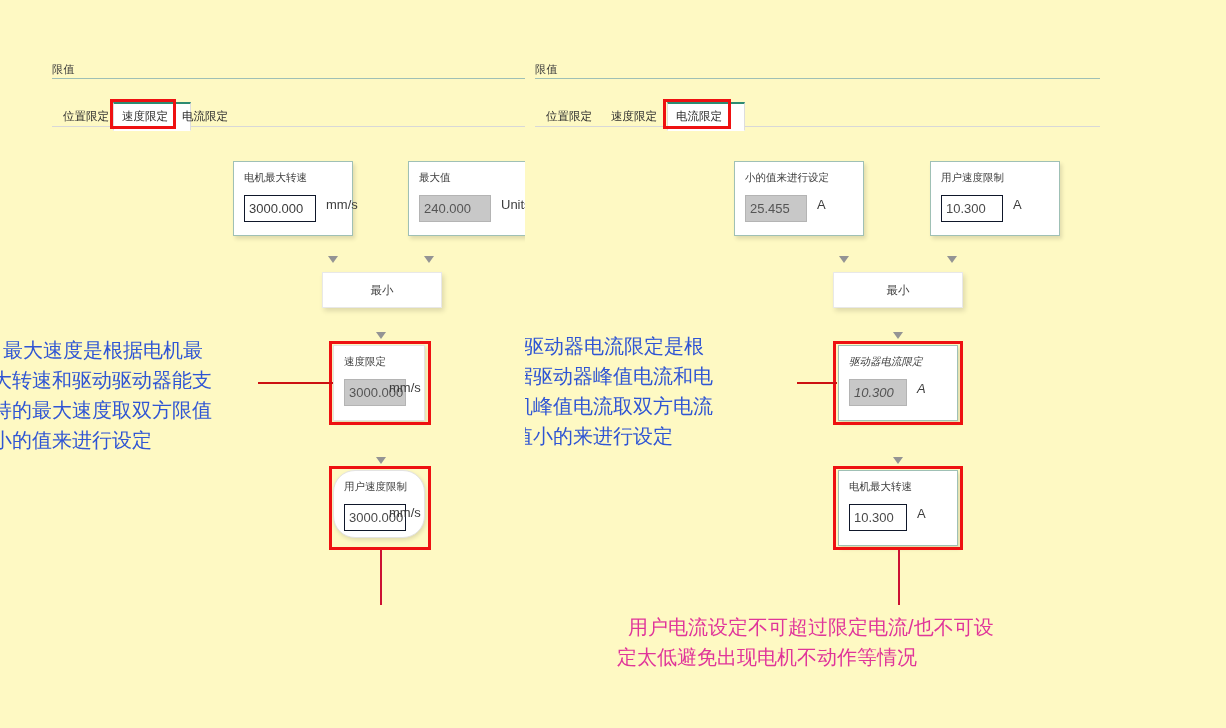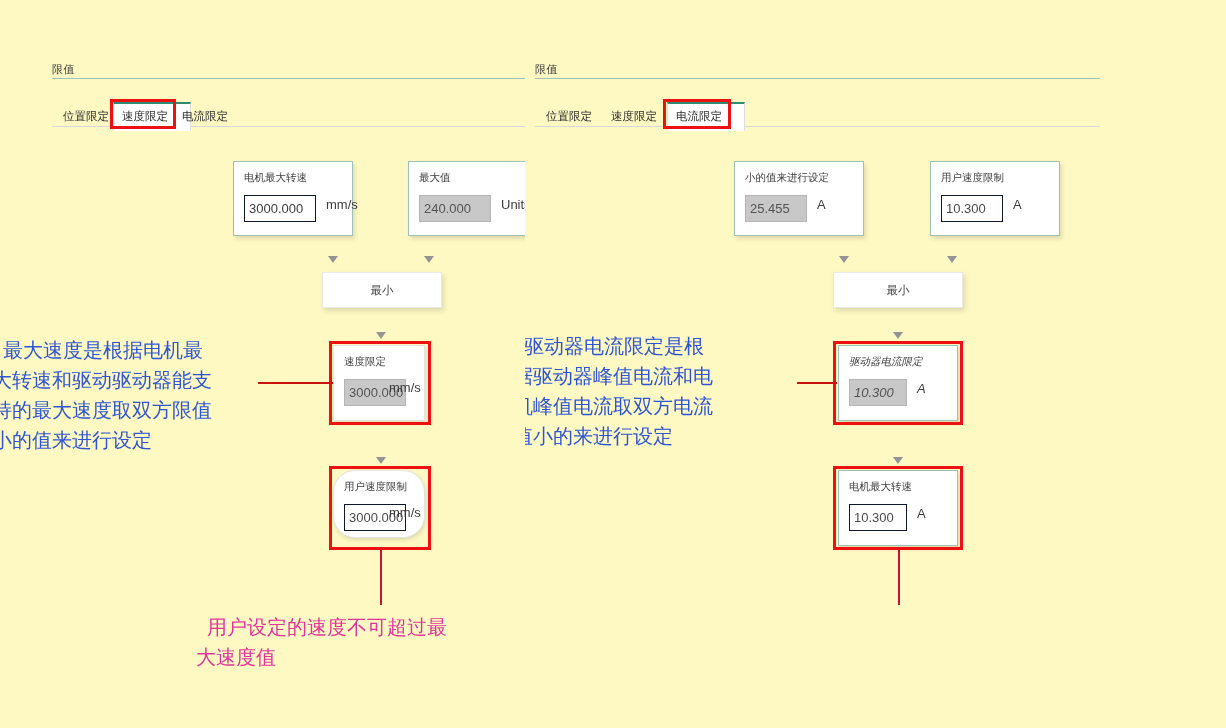--- a/index.html
+++ b/index.html
@@ -190,22 +190,20 @@
       <div class="hl" style="left:329px; top:466px; width:102px; height:84px;"></div>
 
       <div class="redline" style="left:258px; top:382px; width:75px; height:2px;"></div>
 
       <div class="magline" style="left:380px; top:550px; width:2px; height:55px;"></div>
 
       <div class="note blue" style="left:-8px; top:335px;">  最大速度是根据电机最
 大转速和驱动驱动器能支
 持的最大速度取双方限值
 小的值来进行设定</div>
-      <div class="note mag" style="left:196px; top:612px;">  用户设定的速度不可超过最
-大速度值</div>
 
     </div>
   </div>
 
   <div class="panel panel-right">
     <div class="panel-body">
 
       <div class="grp-title" style="left:10px; top:62px;">限值</div>
       <div class="grp-rule teal" style="left:10px; top:78px; width:565px;"></div>
 
@@ -255,17 +253,19 @@
       <div class="hl" style="left:308px; top:466px; width:130px; height:84px;"></div>
 
       <div class="redline" style="left:272px; top:382px; width:40px; height:2px;"></div>
 
       <div class="magline" style="left:373px; top:550px; width:2px; height:55px;"></div>
 
       <div class="note blue" style="left:-12px; top:331px;">  驱动器电流限定是根
 据驱动器峰值电流和电
 机峰值电流取双方电流
 值小的来进行设定</div>
+      <div class="note mag" style="left:92px; top:612px;">  用户电流设定不可超过限定电流/也不可设
+定太低避免出现电机不动作等情况</div>
 
     </div>
   </div>
 
 </div>
 
 </body></html>

